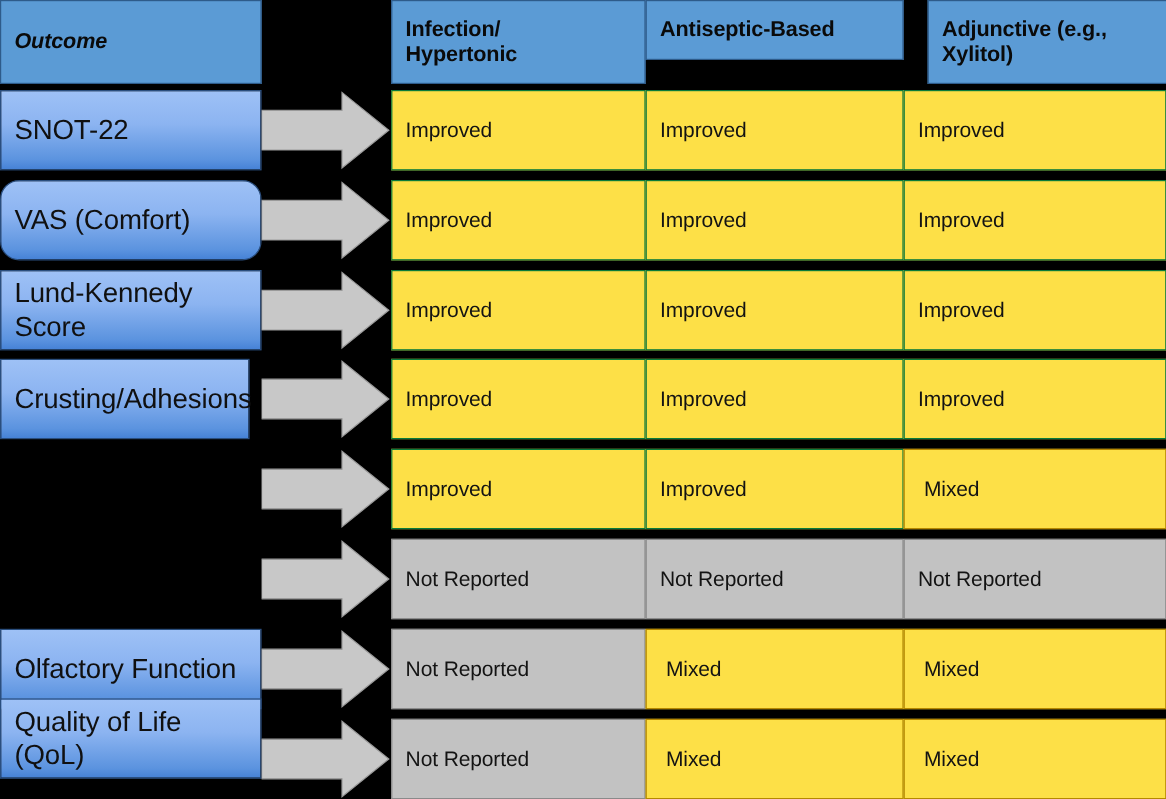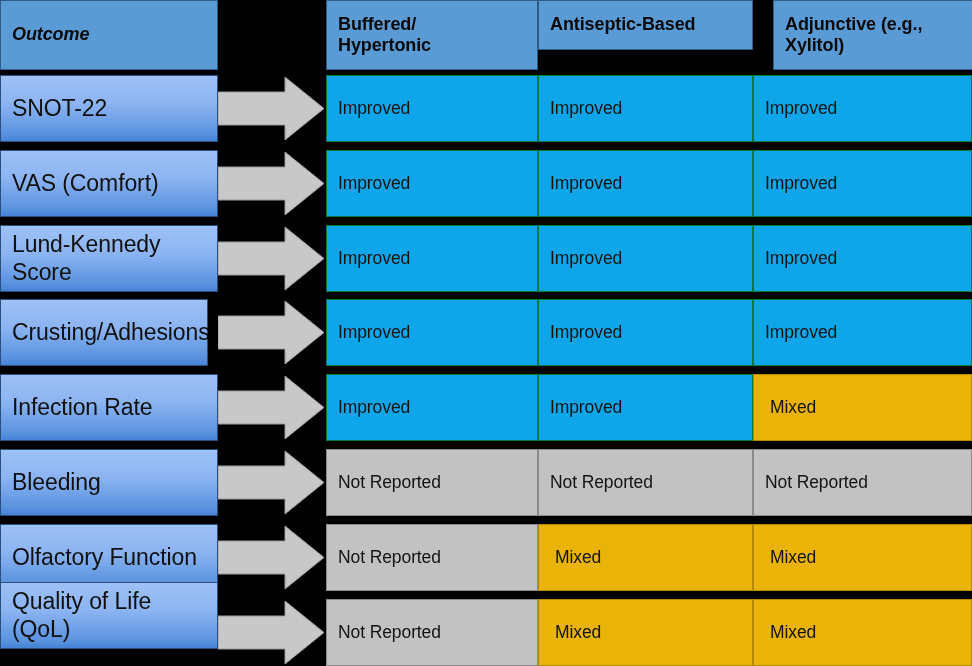--- a/index.html
+++ b/index.html
@@ -52,51 +52,51 @@
     border: 1px solid #2A4E7E;
     font-size: 23px;
     color: #101010;
   }
 
   
   .res {
     border: 1px solid #6F6F6F;
     font-size: 17.5px;
   }
-  .res.improved     { background: #0ea5e9; border-color: #0A7A3A; }
-  .res.mixed        { background: #eab308; border-color: #B58800; padding-left: 16px; }
+  .res.improved     { background: #fde047; border-color: #0A7A3A; }
+  .res.mixed        { background: #fde047; border-color: #B58800; padding-left: 16px; }
   .res.notreported  { background: #C2C2C2; border-color: #8A8A8A; }
 
   
   .arrow {
     position: absolute;
     pointer-events: none;
   }
   .arrow svg { display: block; }
 </style>
 </head>
 <body>
 
 <div id="canvas">
     <div class="cell hdr outcome-hdr" style="left: 0px; top: 0px; width: 218px; height: 70px; font-style: italic;">Outcome</div>
-    <div class="cell hdr" style="left: 326px; top: 0px; width: 212px; height: 70px;">Buffered/
+    <div class="cell hdr" style="left: 326px; top: 0px; width: 212px; height: 70px;">Infection/
 Hypertonic</div>
     <div class="cell hdr" style="left: 538px; top: 0px; width: 215px; height: 50px;">Antiseptic-Based</div>
     <div class="cell hdr" style="left: 753px; top: 0px; width: 219px; height: 70px; margin-left: 20px;">Adjunctive (e.g.,
 Xylitol)</div>
     <div class="cell outcome-cell" style="left: 0px; top: 75px; width: 218px; height: 67px;">SNOT-22</div>
     <div class="arrow" style="left: 218px; top: 75px; width: 108px; height: 67px;">
       <svg width="108" height="67" viewBox="0 0 108 67">
         <polygon points="0,17 67,17 67,2 106,33.5 67,65 67,50 0,50" fill="#C8C8C8" stroke="#9A9A9A" stroke-width="1"></polygon>
       </svg>
     </div>
     <div class="cell res improved" style="left: 326px; top: 75px; width: 212px; height: 67px;">Improved</div>
     <div class="cell res improved" style="left: 538px; top: 75px; width: 215px; height: 67px;">Improved</div>
     <div class="cell res improved" style="left: 753px; top: 75px; width: 219px; height: 67px;">Improved</div>
-    <div class="cell outcome-cell" style="left: 0px; top: 150px; width: 218px; height: 67px;">VAS (Comfort)</div>
+    <div class="cell outcome-cell" style="left: 0px; top: 150px; width: 218px; height: 67px; border-radius: 16px;">VAS (Comfort)</div>
     <div class="arrow" style="left: 218px; top: 150px; width: 108px; height: 67px;">
       <svg width="108" height="67" viewBox="0 0 108 67">
         <polygon points="0,17 67,17 67,2 106,33.5 67,65 67,50 0,50" fill="#C8C8C8" stroke="#9A9A9A" stroke-width="1"></polygon>
       </svg>
     </div>
     <div class="cell res improved" style="left: 326px; top: 150px; width: 212px; height: 67px;">Improved</div>
     <div class="cell res improved" style="left: 538px; top: 150px; width: 215px; height: 67px;">Improved</div>
     <div class="cell res improved" style="left: 753px; top: 150px; width: 219px; height: 67px;">Improved</div>
     <div class="cell outcome-cell" style="left: 0px; top: 225px; width: 218px; height: 67px;">Lund-Kennedy
 Score</div>
@@ -110,30 +110,28 @@
     <div class="cell res improved" style="left: 753px; top: 225px; width: 219px; height: 67px;">Improved</div>
     <div class="cell outcome-cell" style="left: 0px; top: 299px; width: 208px; height: 67px;">Crusting/Adhesions</div>
     <div class="arrow" style="left: 218px; top: 299px; width: 108px; height: 67px;">
       <svg width="108" height="67" viewBox="0 0 108 67">
         <polygon points="0,17 67,17 67,2 106,33.5 67,65 67,50 0,50" fill="#C8C8C8" stroke="#9A9A9A" stroke-width="1"></polygon>
       </svg>
     </div>
     <div class="cell res improved" style="left: 326px; top: 299px; width: 212px; height: 67px;">Improved</div>
     <div class="cell res improved" style="left: 538px; top: 299px; width: 215px; height: 67px;">Improved</div>
     <div class="cell res improved" style="left: 753px; top: 299px; width: 219px; height: 67px;">Improved</div>
-    <div class="cell outcome-cell" style="left: 0px; top: 374px; width: 218px; height: 67px;">Infection Rate</div>
     <div class="arrow" style="left: 218px; top: 374px; width: 108px; height: 67px;">
       <svg width="108" height="67" viewBox="0 0 108 67">
         <polygon points="0,17 67,17 67,2 106,33.5 67,65 67,50 0,50" fill="#C8C8C8" stroke="#9A9A9A" stroke-width="1"></polygon>
       </svg>
     </div>
     <div class="cell res improved" style="left: 326px; top: 374px; width: 212px; height: 67px;">Improved</div>
     <div class="cell res improved" style="left: 538px; top: 374px; width: 215px; height: 67px;">Improved</div>
     <div class="cell res mixed" style="left: 753px; top: 374px; width: 219px; height: 67px;">Mixed</div>
-    <div class="cell outcome-cell" style="left: 0px; top: 449px; width: 218px; height: 67px;">Bleeding</div>
     <div class="arrow" style="left: 218px; top: 449px; width: 108px; height: 67px;">
       <svg width="108" height="67" viewBox="0 0 108 67">
         <polygon points="0,17 67,17 67,2 106,33.5 67,65 67,50 0,50" fill="#C8C8C8" stroke="#9A9A9A" stroke-width="1"></polygon>
       </svg>
     </div>
     <div class="cell res notreported" style="left: 326px; top: 449px; width: 212px; height: 67px;">Not Reported</div>
     <div class="cell res notreported" style="left: 538px; top: 449px; width: 215px; height: 67px;">Not Reported</div>
     <div class="cell res notreported" style="left: 753px; top: 449px; width: 219px; height: 67px;">Not Reported</div>
     <div class="cell outcome-cell" style="left: 0px; top: 524px; width: 218px; height: 67px;">Olfactory Function</div>
     <div class="arrow" style="left: 218px; top: 524px; width: 108px; height: 67px;">

